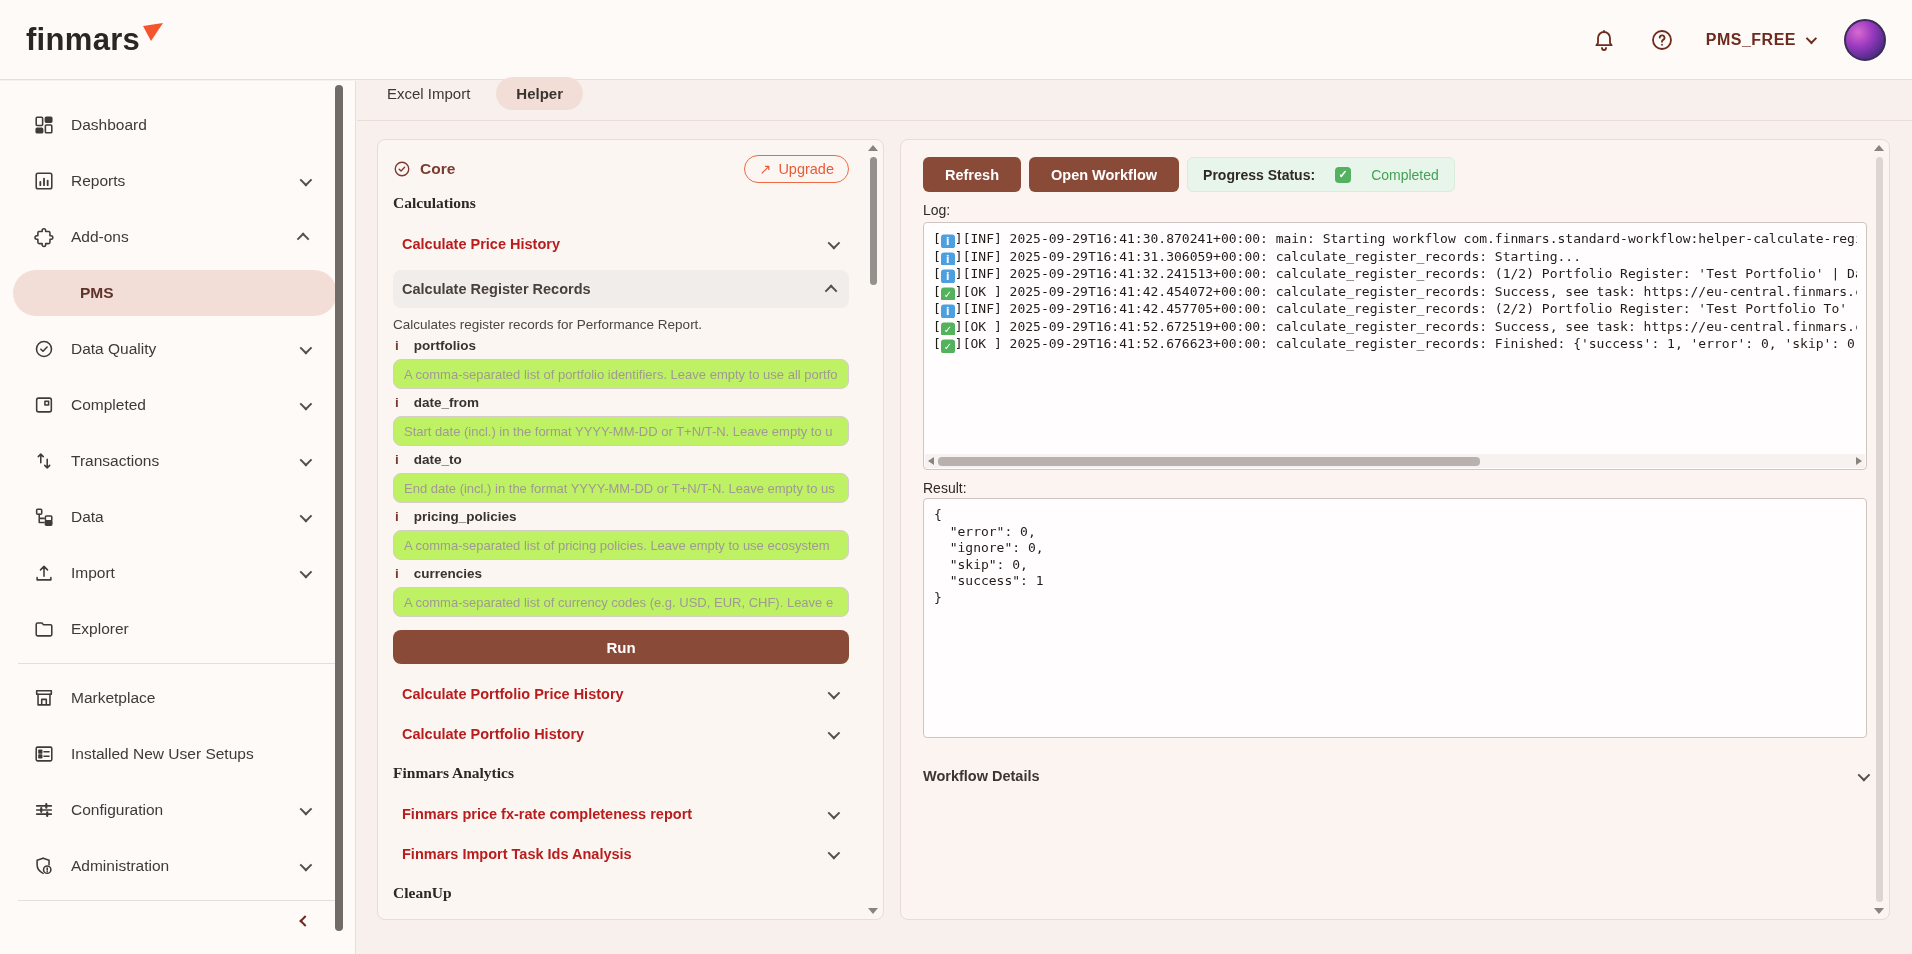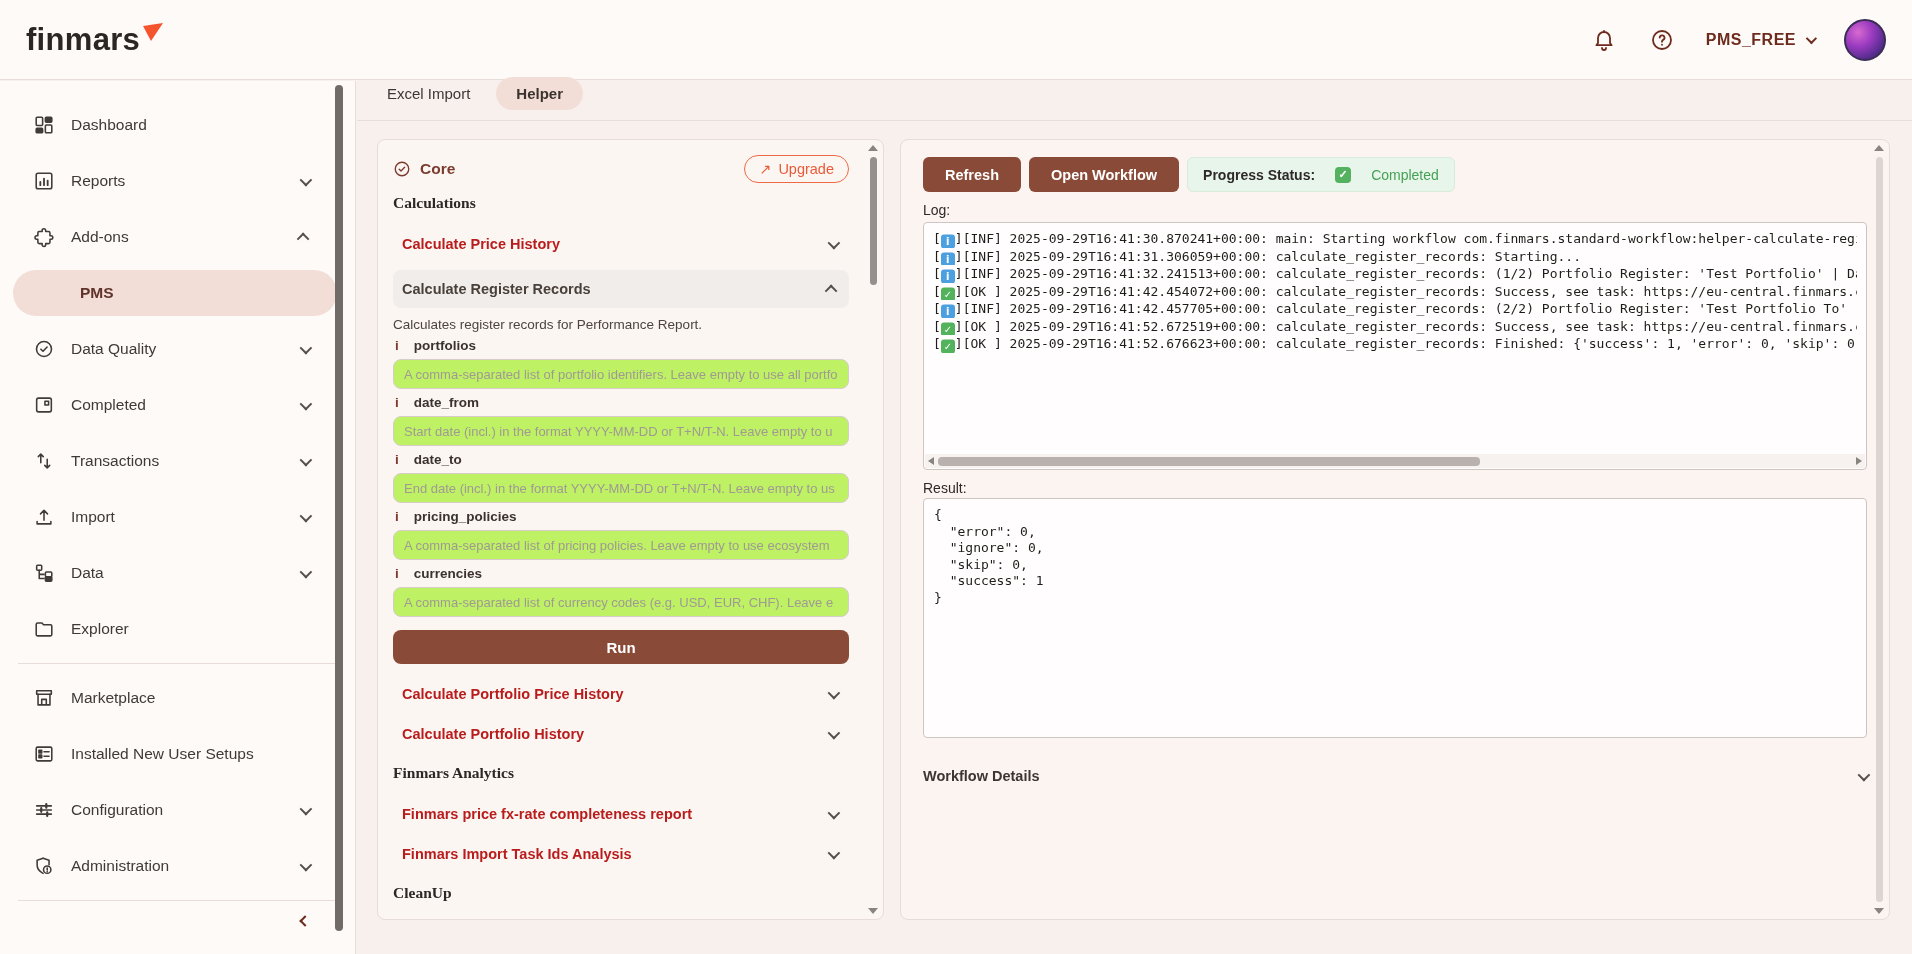--- a/index.html
+++ b/index.html
@@ -259,33 +259,33 @@
   </div>
   <div class="side-row">
     <svg class="oicon" viewBox="0 0 24 24">
         <path d="M8.5 14V4.5 M8.5 4.5L5.8 7.2 M8.5 4.5l2.7 2.7 M15.5 10v9.5 M15.5 19.5l-2.7-2.7 M15.5 19.5l2.7-2.7"></path>
       </svg>
     <span class="label">Transactions</span>
     <span class="chev down"></span>
   </div>
   <div class="side-row">
     <svg class="oicon" viewBox="0 0 24 24">
-        <path d="M12 15.5V4.8 M12 4.8L8.2 8.6 M12 4.8l3.8 3.8 M4.5 19.5h15 M4.5 19.5v-2.5 M19.5 19.5v-2.5"></path>
-      </svg>
-    <span class="label">Import</span>
-    <span class="chev down"></span>
-  </div>
-  <div class="side-row">
-    <svg class="oicon" viewBox="0 0 24 24">
         <rect x="4" y="3.5" width="5.5" height="5.5" rx="1"></rect>
         <path d="M6.8 9v9h5.2 M6.8 13.5h5.2"></path>
         <rect x="13.5" y="11" width="7" height="5" rx="1"></rect>
         <rect x="13.5" y="16" width="7" height="5" rx="1" fill="#403b38"></rect>
       </svg>
     <span class="label">Data</span>
+    <span class="chev down"></span>
+  </div>
+  <div class="side-row">
+    <svg class="oicon" viewBox="0 0 24 24">
+        <path d="M12 15.5V4.8 M12 4.8L8.2 8.6 M12 4.8l3.8 3.8 M4.5 19.5h15 M4.5 19.5v-2.5 M19.5 19.5v-2.5"></path>
+      </svg>
+    <span class="label">Import</span>
     <span class="chev down"></span>
   </div>
   <div class="side-row">
     <svg class="oicon" viewBox="0 0 24 24">
         <path d="M3.5 18V7a1.5 1.5 0 0 1 1.5-1.5h4.8l1.7 1.8H19A1.5 1.5 0 0 1 20.5 8.8V18a1.5 1.5 0 0 1-1.5 1.5H5A1.5 1.5 0 0 1 3.5 18z"></path>
       </svg>
     <span class="label">Explorer</span>
   </div>
   <div class="side-div"></div>
   <div class="side-row">

